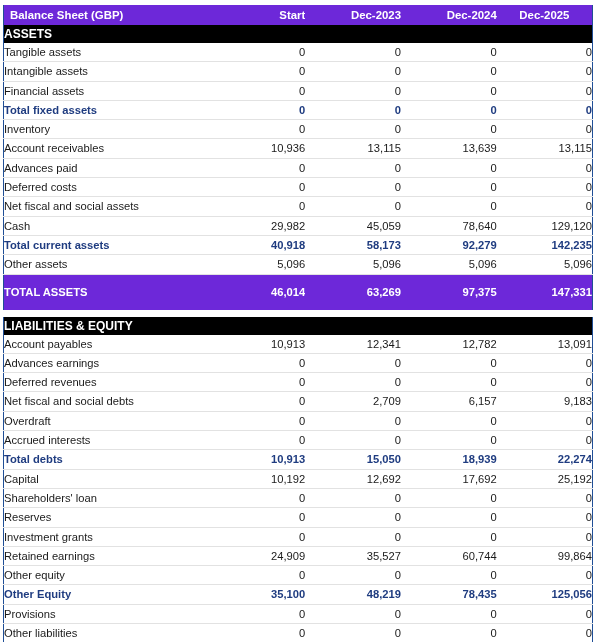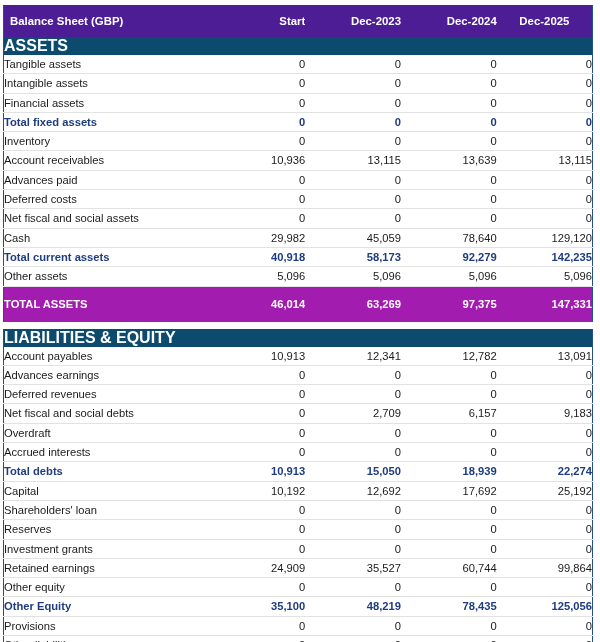--- a/index.html
+++ b/index.html
@@ -42,42 +42,42 @@
     padding-left: 6px;
     text-align: left;
   }
   td.num {
     text-align: right;
     padding-right: 5px;
   }
 
   
   tr.header td {
-    background: #4c1d95;
+    background: #6d28d9;
     color: #ffffff;
     font-weight: bold;
-    height: 32px;
+    height: 20px;
     line-height: 20px;
     font-size: 11.4px;
   }
   tr.header td.label { padding-left: 6px; }
 
   
   tr.section td {
-    background: #0c4a6e;
+    background: #000000;
     color: #ffffff;
     font-weight: bold;
     height: 16px;
     line-height: 18px;
-    font-size: 16px;
+    font-size: 12px;
   }
 
   
   tr.grandtotal td {
-    background: #a21caf;
+    background: #6d28d9;
     color: #ffffff;
     font-weight: bold;
     height: 35px;
     line-height: 19px;
     font-size: 11.2px;
   }
 
   
   tr.data td {
     background: #ffffff;

